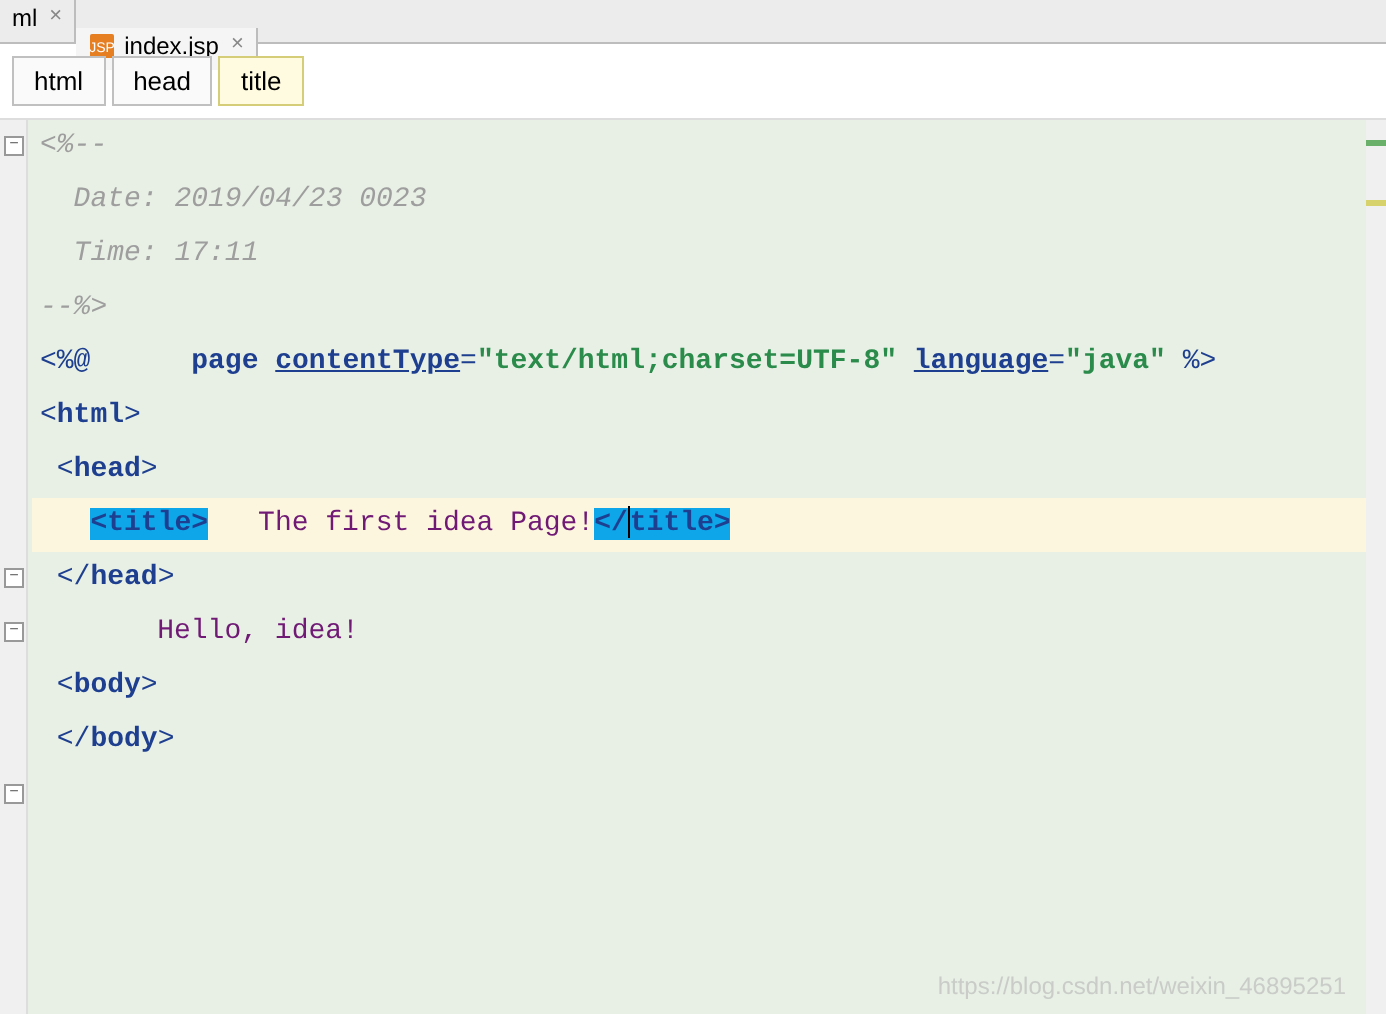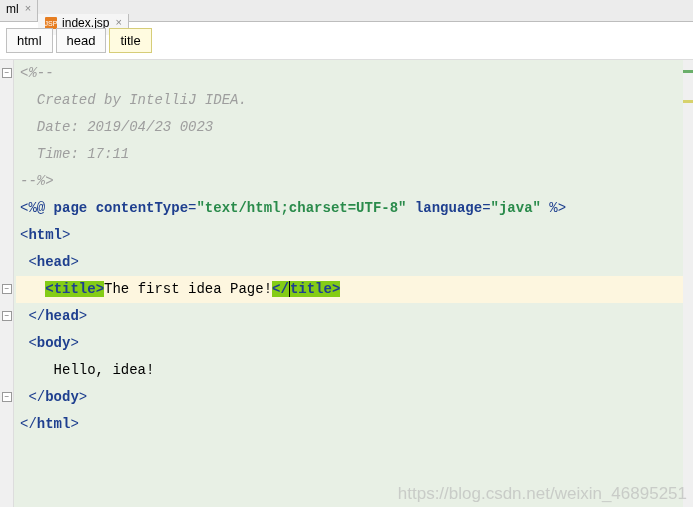--- a/index.html
+++ b/index.html
@@ -105,44 +105,44 @@
   white-space: pre;
   padding-left: 4px;
   height: 27px;
 }
 .line.hl {
   background: #fdf6df;
 }
 .comment { color: #9e9e9e; font-style: italic; }
 .tag { color: #1e3f8f; font-weight: bold; }
 .bracket { color: #1e3f8f; }
-.attr { color: #1e3f8f; font-weight: bold; }
+.attr { color: #1e3f8f; font-weight: bold; text-decoration: underline; }
 .str { color: #2a8b4b; font-weight: bold; }
-.text { color: #000000; }
-.dir-kw { color: #1e3f8f; font-weight: bold; }
+.text { color: #701a75; padding-left: 25px; }
+.dir-kw { color: #1e3f8f; font-weight: bold; margin-left: 42px; }
 .hl-tag {
-  background: #84cc16;
+  background: #0ea5e9;
   color: #1e3f8f;
   font-weight: bold;
 }
 .caret {
   display: inline-block;
   width: 1px;
   height: 16px;
   background: #000;
   vertical-align: middle;
   margin: 0;
 }
 .watermark {
   position: absolute;
-  right: 6px;
+  right: 20px;
   bottom: 4px;
   color: rgba(180,180,180,0.6);
   font-family: sans-serif;
-  font-size: 17px;
+  font-size: 12px;
   pointer-events: none;
 }
 .right-strip {
   position: absolute;
   right: 0;
   top: 0;
   width: 10px;
   height: 100%;
   background: #f0f0f0;
 }
@@ -185,28 +185,26 @@
     <div class="fold" style="top:224px">−</div>
     <div class="fold" style="top:251px">−</div>
     <div class="fold" style="top:332px">−</div>
   </div>
   <div class="right-strip">
     <div class="strip-mark" style="top:10px;background:#6aaf6a"></div>
     <div class="strip-mark" style="top:40px;background:#d7d26c"></div>
   </div>
   <div class="code-area">
     <div class="line"><span class="comment">&lt;%--</span></div>
-    <div class="line"><span class="comment">  Created by IntelliJ IDEA.</span></div>
     <div class="line"><span class="comment">  Date: 2019/04/23 0023</span></div>
     <div class="line"><span class="comment">  Time: 17:11</span></div>
     <div class="line"><span class="comment">--%&gt;</span></div>
     <div class="line"><span class="bracket">&lt;%@ </span><span class="dir-kw">page</span><span> </span><span class="attr">contentType</span><span class="bracket">=</span><span class="str">"</span><span class="str">text/html;charset=UTF-8</span><span class="str">"</span><span> </span><span class="attr">language</span><span class="bracket">=</span><span class="str">"</span><span class="str">java</span><span class="str">"</span><span class="bracket"> %&gt;</span></div>
     <div class="line"><span class="bracket">&lt;</span><span class="tag">html</span><span class="bracket">&gt;</span></div>
     <div class="line"><span> </span><span class="bracket">&lt;</span><span class="tag">head</span><span class="bracket">&gt;</span></div>
     <div class="line hl"><span>   </span><span class="hl-tag"><span>&lt;</span><span>title</span><span>&gt;</span></span><span class="text">The first idea Page!</span><span class="hl-tag"><span>&lt;/</span><span class="caret"></span><span>title</span><span>&gt;</span></span></div>
     <div class="line"><span> </span><span class="bracket">&lt;/</span><span class="tag">head</span><span class="bracket">&gt;</span></div>
+    <div class="line"><span class="text">    Hello, idea!</span></div>
     <div class="line"><span> </span><span class="bracket">&lt;</span><span class="tag">body</span><span class="bracket">&gt;</span></div>
-    <div class="line"><span class="text">    Hello, idea!</span></div>
     <div class="line"><span> </span><span class="bracket">&lt;/</span><span class="tag">body</span><span class="bracket">&gt;</span></div>
-    <div class="line"><span class="bracket">&lt;/</span><span class="tag">html</span><span class="bracket">&gt;</span></div>
   </div>
   <div class="watermark">https://blog.csdn.net/weixin_46895251</div>
 </div>
 
 </body></html>

